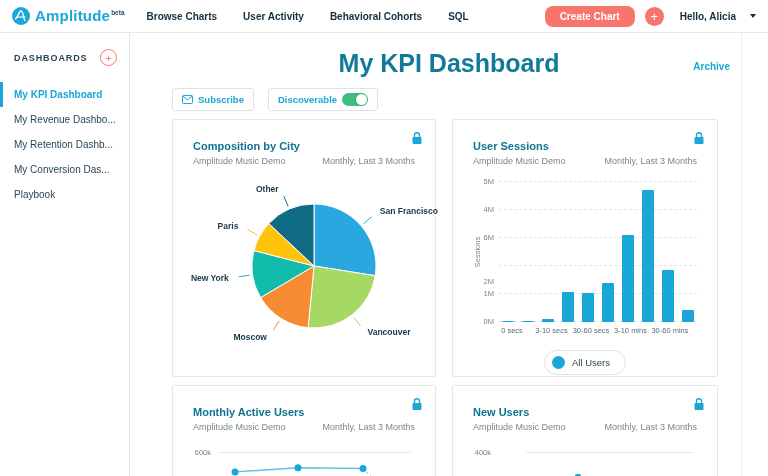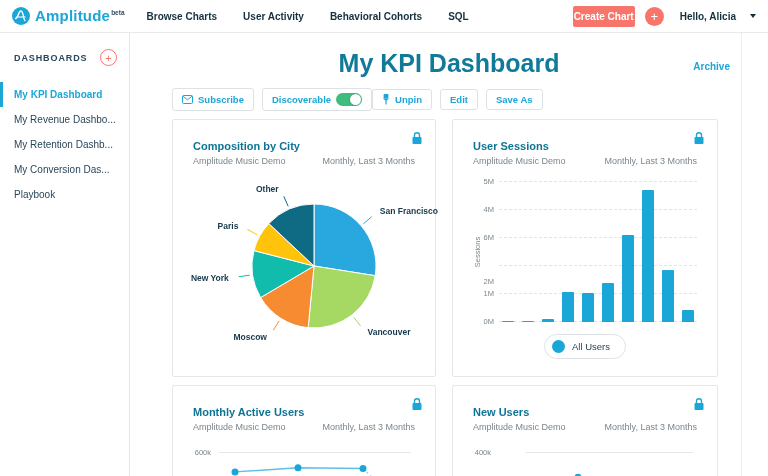--- a/index.html
+++ b/index.html
@@ -8,22 +8,22 @@
 
   
   .topnav { height:33px; display:flex; align-items:center; padding:0 12px;
     border-bottom:1px solid #E7E9EA; background:#fff; position:relative; z-index:5; }
   .logo { display:flex; align-items:flex-start; gap:5px; cursor:pointer; }
   .logo-text { font-size:15px; font-weight:700; color:#1BA6D8; letter-spacing:.2px; line-height:18px;}
   .logo sup { font-size:6.5px; font-weight:700; color:#35505E; margin-left:1px; }
   .navlinks { display:flex; gap:26px; margin-left:22px; }
   .navlinks a { font-size:10px; font-weight:700; color:#14303E; text-decoration:none; cursor:pointer; }
   .nav-right { margin-left:auto; display:flex; align-items:center; gap:10px; }
-  .create-chart { background:#F8756C; color:#fff; border:none; border-radius:2px;
-    font-size:10px; font-weight:700; padding:5px 1px; cursor:pointer;
+  .create-chart { background:#F8756C; color:#fff; border:none; border-radius:8px;
+    font-size:10px; font-weight:700; padding:5px 15px; cursor:pointer;
     font-family:inherit; }
   .plus-btn { width:19px; height:19px; border-radius:50%; background:#F8756C; color:#fff;
     border:none; font-size:13px; line-height:17px; cursor:pointer; font-family:inherit; padding:0;}
   .user { font-size:10px; font-weight:700; display:flex; align-items:center; gap:14px; cursor:pointer; margin-left:6px;}
   .caret { width:0; height:0; border-left:3.5px solid transparent; border-right:3.5px solid transparent;
     border-top:4px solid #14303E; display:inline-block; }
 
   
   .sidebar { position:absolute; top:33px; left:0; bottom:0; width:130px;
     border-right:1px solid #E3E6E7; background:#fff; padding-top:16px; z-index:4;}
@@ -36,21 +36,21 @@
     cursor:pointer; white-space:nowrap; overflow:hidden; }
   .sb-item.active { color:#1BA6D8; font-weight:700; border-left-color:#1BA6D8; }
 
   
   .main { position:absolute; left:130px; top:33px; right:0; bottom:0; overflow:hidden; background:#fff;}
   .gutter { position:absolute; right:0; top:0; bottom:0; width:27px; border-left:1px solid #ECEEEF; background:#fff; z-index:3;}
   .page-title { text-align:center; margin-top:16px; font-size:25px; font-weight:700; color:#117A99; }
   .archive { position:absolute; top:28px; right:38px; font-size:10px; font-weight:700;
     color:#1BA6D8; text-decoration:none; cursor:pointer; }
   .controls { margin:10px 36px 0 42px; display:flex; align-items:center; }
-  .ctl-left, .ctl-right { display:flex; gap:8px; }
+  .ctl-left, .ctl-right { display:flex; gap:14px; }
   .ctl-center { flex:1; text-align:center; font-size:9px; color:#7A868D; }
   .ctl-center a { color:#1BA6D8; font-weight:700; text-decoration:underline; cursor:pointer;}
   .btn { background:#fff; border:1px solid #DDE2E4; border-radius:3px; padding:4px 9px;
     color:#1BA6D8; font-size:9.5px; font-weight:700; display:inline-flex; align-items:center;
     gap:5px; cursor:pointer; font-family:inherit; }
   .toggle { width:26px; height:13px; border-radius:7px; background:#3EBD7E; position:relative; display:inline-block; cursor:pointer;}
   .toggle::after { content:""; position:absolute; right:1px; top:1px; width:11px; height:11px;
     border-radius:50%; background:#fff; box-shadow:0 0 2px rgba(0,0,0,.3); }
 
   
@@ -141,32 +141,20 @@
         <svg width="11" height="9" viewBox="0 0 11 9">
           <rect x="0.5" y="0.5" width="10" height="8" rx="1" fill="none" stroke="#1BA6D8"></rect>
           <path d="M1 1.2 L5.5 4.8 L10 1.2" fill="none" stroke="#1BA6D8"></path>
         </svg>
         <span>Subscribe</span>
       </button>
       <button class="btn">
         <span>Discoverable</span>
         <span class="toggle"></span>
       </button>
-    </div>
-    <div class="ctl-right">
-      <button class="btn">
-        <svg width="8" height="11" viewBox="0 0 8 11">
-          <rect x="1.6" y="0" width="4.8" height="4" rx="0.8" fill="#1BA6D8"></rect>
-          <path d="M0.8 4.2 L7.2 4.2 L4 7.2 Z" fill="#1BA6D8"></path>
-          <line x1="4" y1="7" x2="4" y2="10.6" stroke="#1BA6D8" stroke-width="1.2"></line>
-        </svg>
-        <span>Unpin</span>
-      </button>
-      <button class="btn">Edit</button>
-      <button class="btn">Save As</button>
     </div>
   </div>
 
   <div class="grid">
 
     <section class="card">
       <div class="card-title">Composition by City</div>
       <svg class="lock" width="12" height="14" viewBox="0 0 12 14">
         <path d="M3.5 6 V4.3 a2.5 2.5 0 0 1 5 0 V6" fill="none" stroke="#1BA6D8" stroke-width="1.4"></path>
         <rect x="1.5" y="6" width="9" height="7" rx="1" fill="#1BA6D8"></rect>
@@ -227,20 +215,27 @@
             <div class="bar" style="height: 2.8px; background: rgb(27, 166, 216);"></div>
             <div class="bar" style="height: 30.24px; background: rgb(27, 166, 216);"></div>
             <div class="bar" style="height: 28.56px; background: rgb(27, 166, 216);"></div>
             <div class="bar" style="height: 39.2px; background: rgb(27, 166, 216);"></div>
             <div class="bar" style="height: 86.8px; background: rgb(27, 166, 216);"></div>
             <div class="bar" style="height: 131.6px; background: rgb(27, 166, 216);"></div>
             <div class="bar" style="height: 52.36px; background: rgb(27, 166, 216);"></div>
             <div class="bar" style="height: 12.04px; background: rgb(27, 166, 216);"></div>
           </div>
         </div>
+      <div class="bar-xlabels" id="bar-xlabels">
+          <span style="left: -17px;">0 secs</span>
+          <span style="left: 22.5px;">3-10 secs</span>
+          <span style="left: 62px;">30-60 secs</span>
+          <span style="left: 101.5px;">3-10 mins</span>
+          <span style="left: 141px;">30-60 mins</span>
+        </div>
       <div class="pill">
         <span class="pill-dot"></span>
         <span class="lbl">All Users</span>
       </div>
     </section>
 
     <section class="card">
       <div class="card-title">Monthly Active Users</div>
       <svg class="lock" width="12" height="14" viewBox="0 0 12 14">
         <path d="M3.5 6 V4.3 a2.5 2.5 0 0 1 5 0 V6" fill="none" stroke="#1BA6D8" stroke-width="1.4"></path>

